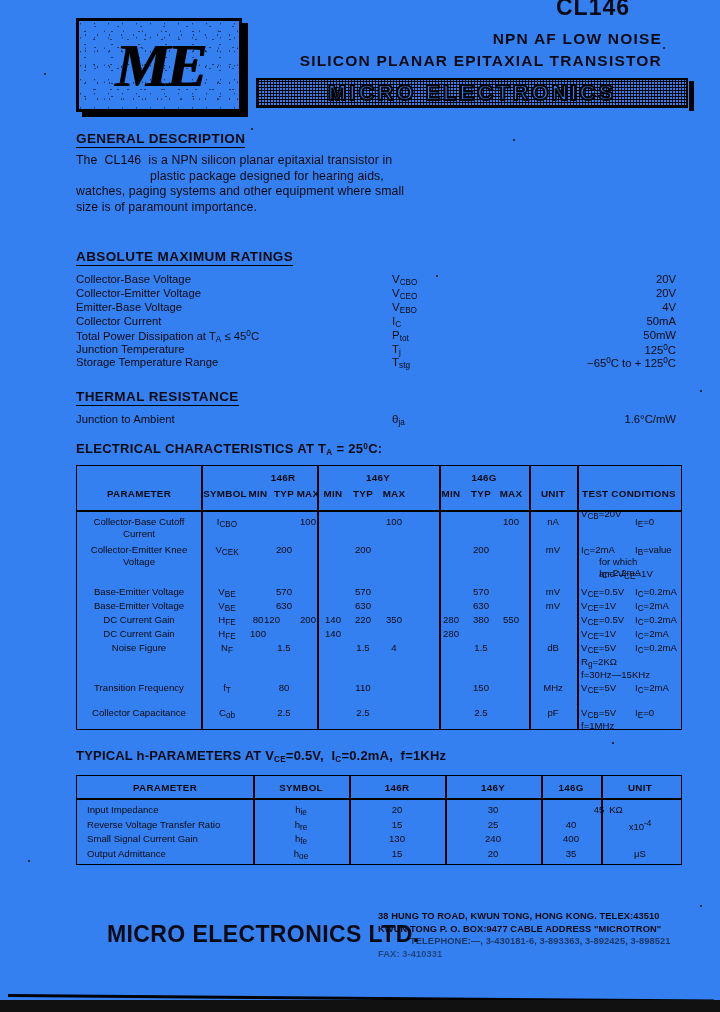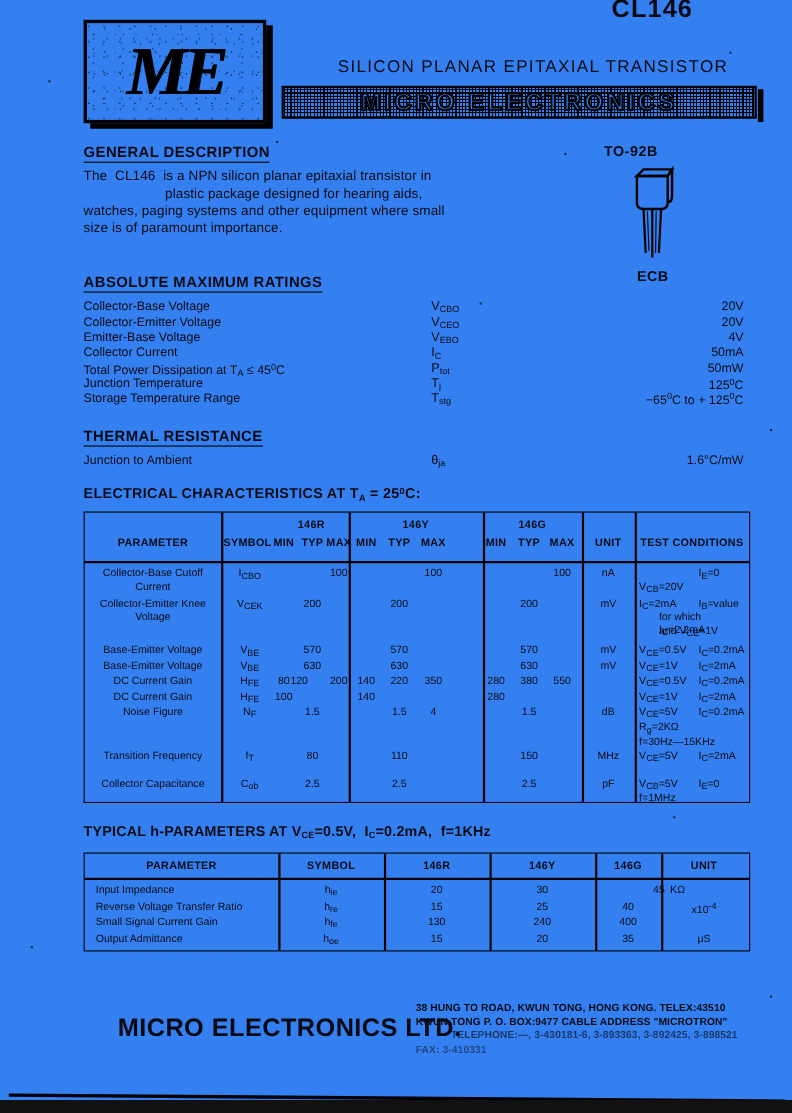--- a/index.html
+++ b/index.html
@@ -17,21 +17,21 @@
   .partno{
     position:absolute;left:556px;top:-6px;
     font-size:23px;font-weight:bold;letter-spacing:1px;
   }
   .subtitle1{
     position:absolute;right:58px;top:30px;
     font-size:15.5px;font-weight:bold;letter-spacing:1.2px;
   }
   .subtitle2{
     position:absolute;right:58px;top:52px;
-    font-size:15.5px;font-weight:normal;letter-spacing:1.2px;
+    font-size:15.5px;font-weight:bold;letter-spacing:1.2px;
   }
 
   .logobox{
     position:absolute;left:76px;top:18px;width:160px;height:88px;
     border:3px solid #000;
     background:#3580f0;
     box-shadow:6px 5px 0 #000;
     overflow:hidden;
   }
   .logobox .lg{
@@ -121,54 +121,41 @@
   .botband{position:absolute;left:0;top:1000px;width:720px;height:12px;background:#111;}
 
   .dust{position:absolute;width:2px;height:2px;background:#101018;opacity:.75;}
 </style>
 </head>
 <body>
 
 <div class="page">
 
   <div class="partno">CL146</div>
+  <div class="subtitle1">NPN  AF  LOW  NOISE</div>
   <div class="subtitle2">SILICON  PLANAR  EPITAXIAL  TRANSISTOR</div>
 
   <div class="logobox">
     <div class="speck"></div>
     <div class="lg">ME</div>
   </div>
 
   <div class="bannerwrap">
     <div class="banner">
         <span>MICRO ELECTRONICS</span>
       </div>
   </div>
 
   <div class="sec-h" style="left:76px;top:131px;">GENERAL DESCRIPTION</div>
   <div id="desc">
     <span>The</span>
     &nbsp;<span>CL146</span>&nbsp;
     <span>is a NPN silicon planar epitaxial transistor in</span><span class="gap"></span><span>plastic package designed for hearing aids, watches, paging systems and other equipment where small size is of paramount importance.</span>
   </div>
 
-  <div class="pkg">
-    <div class="lbl-top">TO-92B</div>
-    <svg width="120" height="110" viewBox="0 0 120 110">
-      <path d="M34 30 L40 24 L66 24 L62 30 Z" fill="none" stroke="#000" stroke-width="2.2"></path>
-      <path d="M34 30 L34 54 Q34 60 40 60 L56 60 Q62 60 62 54 L62 30 Z" fill="none" stroke="#000" stroke-width="2.2"></path>
-      <path d="M62 30 L66 24 L66 48 Q66 54 62 54" fill="none" stroke="#000" stroke-width="2.2"></path>
-      <line x1="40" y1="60" x2="42" y2="100" stroke="#000" stroke-width="2"></line>
-      <line x1="48" y1="60" x2="48" y2="104" stroke="#000" stroke-width="2"></line>
-      <line x1="56" y1="60" x2="54" y2="100" stroke="#000" stroke-width="2"></line>
-      <line x1="43.5" y1="62" x2="45" y2="98" stroke="#000" stroke-width="1"></line>
-      <line x1="51.5" y1="62" x2="51" y2="100" stroke="#000" stroke-width="1"></line>
-    </svg>
-    <div class="lbl-bot">ECB</div>
-  </div>
 
   <div class="sec-h" style="left:76px;top:249px;">ABSOLUTE MAXIMUM RATINGS</div>
   <div id="ratings">
       <div class="rat-row" style="top: 273px;">
         <span class="name">Collector-Base Voltage</span>
         <span class="sym">V<sub>CBO</sub></span>
         <span class="val">20V</span>
       </div>
       <div class="rat-row" style="top: 286.9px;">
         <span class="name">Collector-Emitter Voltage</span>
@@ -296,21 +283,21 @@
         <div class="cell ctr" style="left: 194px; top: 216px; width: 26px;">80</div>
         <div class="cell ctr" style="left: 272px; top: 216px; width: 28px;">110</div>
         <div class="cell ctr" style="left: 390px; top: 216px; width: 28px;">150</div>
         <div class="cell ctr" style="left: 454px; top: 216px; width: 44px;">MHz</div>
         <div class="cell ctr" style="left: 2px; top: 241px; width: 120px; line-height: 11.5px;">Collector Capacitance</div>
         <div class="cell ctr" style="left: 128px; top: 241px; width: 44px;">C<sub>ob</sub></div>
         <div class="cell ctr" style="left: 194px; top: 241px; width: 26px;">2.5</div>
         <div class="cell ctr" style="left: 272px; top: 241px; width: 28px;">2.5</div>
         <div class="cell ctr" style="left: 390px; top: 241px; width: 28px;">2.5</div>
         <div class="cell ctr" style="left: 454px; top: 241px; width: 44px;">pF</div>
-        <div class="cell" style="left: 504px; top: 62px;">V<sub>CB</sub>=20V</div>
+        <div class="cell" style="left: 504px; top: 42px;">V<sub>CB</sub>=20V</div>
         <div class="cell" style="left: 558px; top: 50px;">I<sub>E</sub>=0</div>
         <div class="cell" style="left: 504px; top: 78px;">I<sub>C</sub>=2mA</div>
         <div class="cell" style="left: 558px; top: 78px;">I<sub>B</sub>=value</div>
         <div class="cell" style="left: 522px; top: 90px;">for which I<sub>C</sub>=2.2mA</div>
         <div class="cell" style="left: 522px; top: 102px;">and V<sub>CE</sub>=1V</div>
         <div class="cell" style="left: 504px; top: 120px;">V<sub>CE</sub>=0.5V</div>
         <div class="cell" style="left: 558px; top: 120px;">I<sub>C</sub>=0.2mA</div>
         <div class="cell" style="left: 504px; top: 134px;">V<sub>CE</sub>=1V</div>
         <div class="cell" style="left: 558px; top: 134px;">I<sub>C</sub>=2mA</div>
         <div class="cell" style="left: 504px; top: 148px;">V<sub>CE</sub>=0.5V</div>

